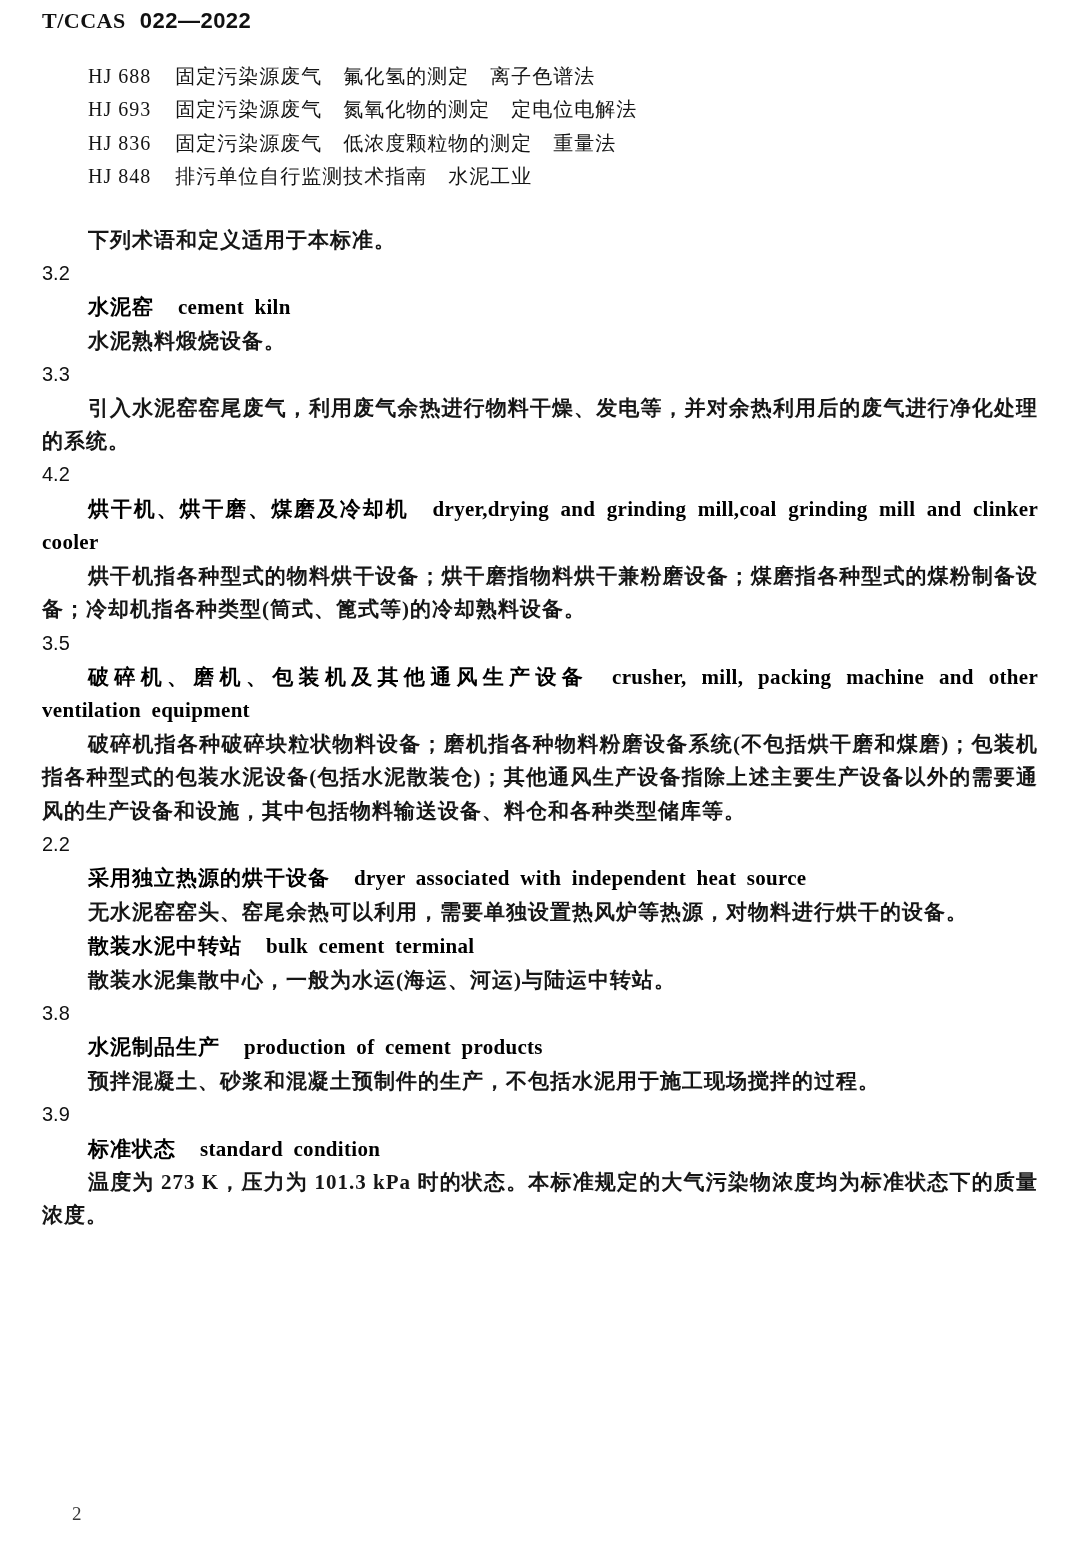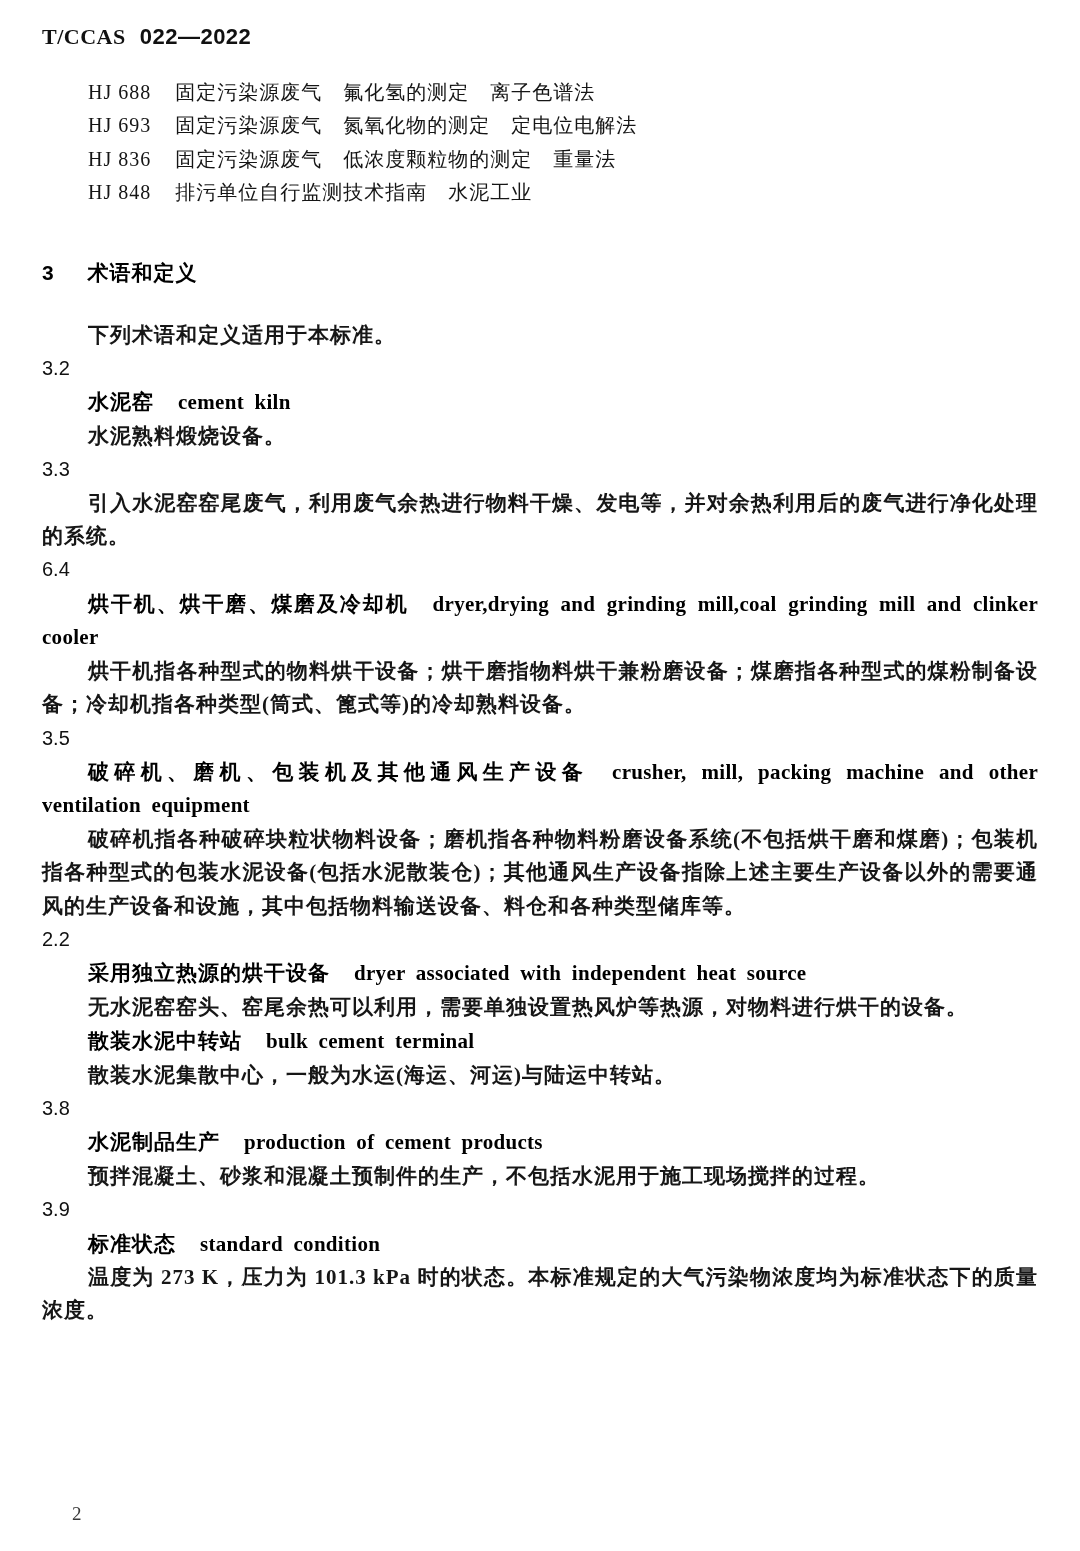--- a/index.html
+++ b/index.html
@@ -2,21 +2,21 @@
 <html><head>
 <meta charset="utf-8">
 <style>
   * { box-sizing: border-box; }
   html, body { margin: 0; padding: 0; background: #ffffff; }
   .page {
     position: relative;
     width: 1080px;
     height: 1551px;
     background: #ffffff;
-    padding: 24px 42px 0 42px;
+    padding: 8px 42px 0 42px;
     overflow: hidden;
     font-family: "Liberation Serif", "DejaVu Serif", serif;
     color: #151515;
   }
   p { margin: 0; font-weight: bold; }
 
   .doc-header {
     font-size: 22px;
     font-weight: bold;
     color: #111;
@@ -118,45 +118,41 @@
         <span class="ref-code">HJ 836</span>
         <span class="ref-title">固定污染源废气　低浓度颗粒物的测定　重量法</span>
       </div>
 
       <div class="ref-line">
         <span class="ref-code">HJ 848</span>
         <span class="ref-title">排污单位自行监测技术指南　水泥工业</span>
       </div>
     </div>
 
-  <div class="section-title">
-    <span class="sec-num">3</span>
-    <span class="sec-name">术语和定义</span>
-  </div>
 
   <p class="intro indent">下列术语和定义适用于本标准。</p>
 
   <div class="terms">
 
 
       <div class="term">
         <div class="term-num">3.2</div>
         <div class="term-head">
           <span class="term-zh">水泥窑</span><span class="term-en">cement kiln</span>
         </div>
         <p class="term-def indent">水泥熟料煅烧设备。</p>
       </div>
 
       <div class="term">
         <div class="term-num">3.3</div>
         <p class="term-def indent">引入水泥窑窑尾废气，利用废气余热进行物料干燥、发电等，并对余热利用后的废气进行净化处理的系统。</p>
       </div>
 
       <div class="term">
-        <div class="term-num">6.4</div>
+        <div class="term-num">4.2</div>
         <div class="term-head">
           <span class="term-zh">烘干机、烘干磨、煤磨及冷却机</span><span class="term-en">dryer,drying and grinding mill,coal grinding mill and clinker cooler</span>
         </div>
         <p class="term-def indent">烘干机指各种型式的物料烘干设备；烘干磨指物料烘干兼粉磨设备；煤磨指各种型式的煤粉制备设备；冷却机指各种类型(筒式、篦式等)的冷却熟料设备。</p>
       </div>
 
       <div class="term">
         <div class="term-num">3.5</div>
         <div class="term-head">
           <span class="term-zh">破碎机、磨机、包装机及其他通风生产设备</span><span class="term-en">crusher, mill, packing machine and other ventilation equipment</span>

